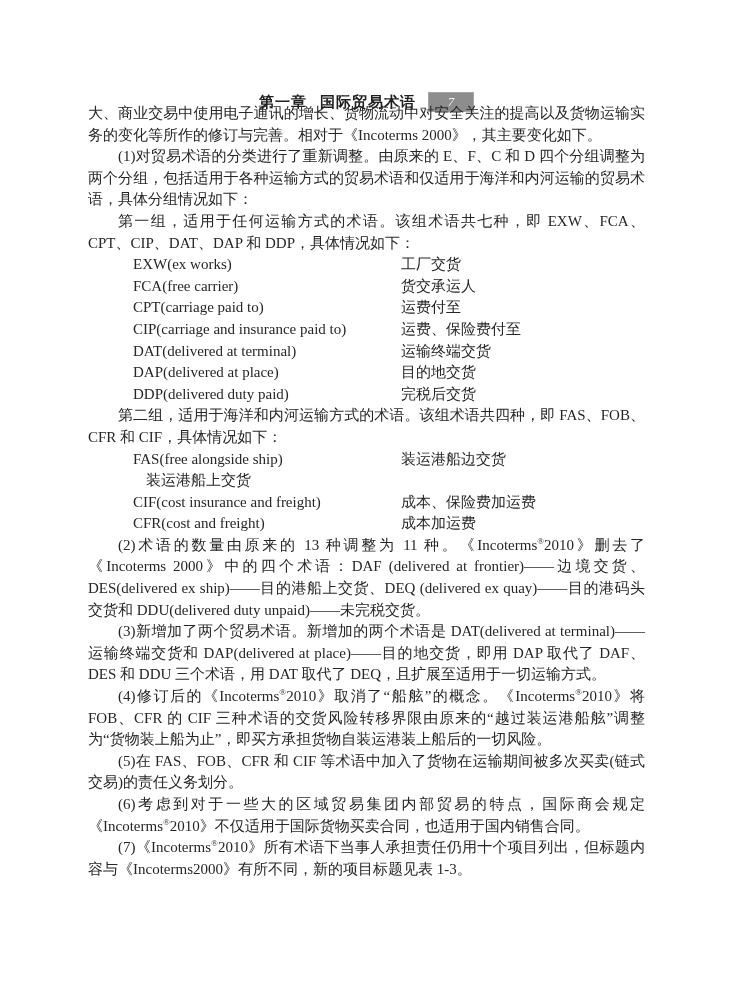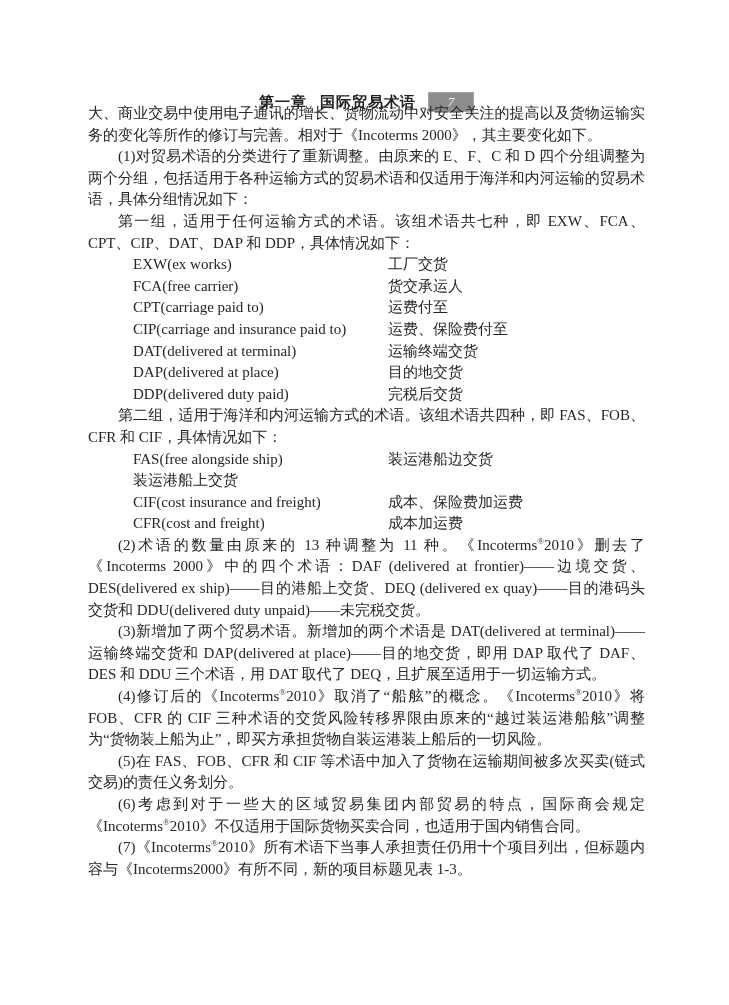--- a/index.html
+++ b/index.html
@@ -49,21 +49,21 @@
     top: 103px; left: 88px; width: 557px;
     font-size: 15px;
     line-height: 21.6px;
     color: #262626;
     text-align: justify;
   }
   .bodytext p { margin: 0; text-indent: 2em; }
   .bodytext p.flush { text-indent: 0; }
   .trow { display: flex; padding-left: 45px; }
   .trow .term { flex: 0 0 255px; }
-  .trow .meaning { flex: 1; }
+  .trow .meaning { flex: 1; margin-left: 13px; }
   sup.reg { font-size: 9px; line-height: 0; vertical-align: super; }
 </style>
 </head>
 <body>
 
 <div class="page">
 
   <div class="header">
     <span class="chapter">第一章</span>
     <span class="title">国际贸易术语</span>

